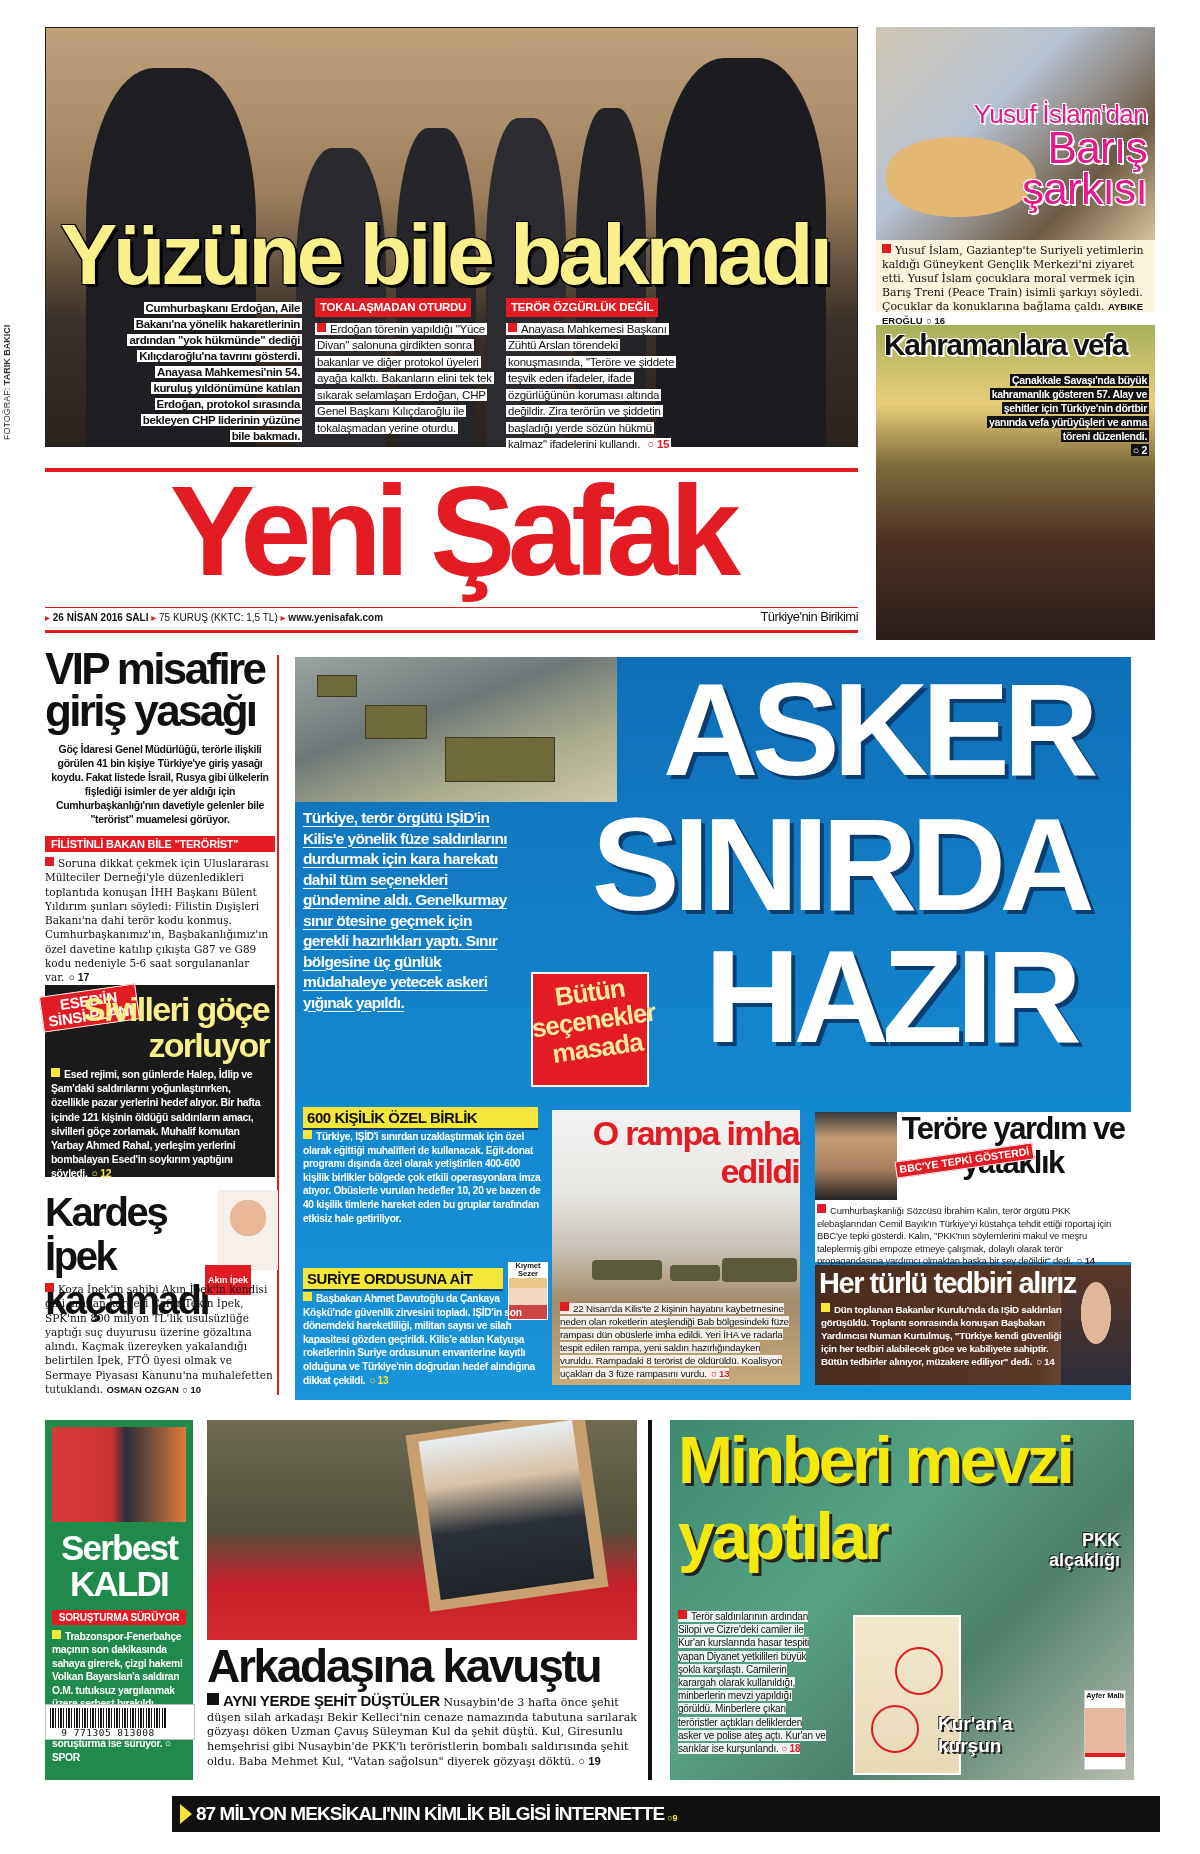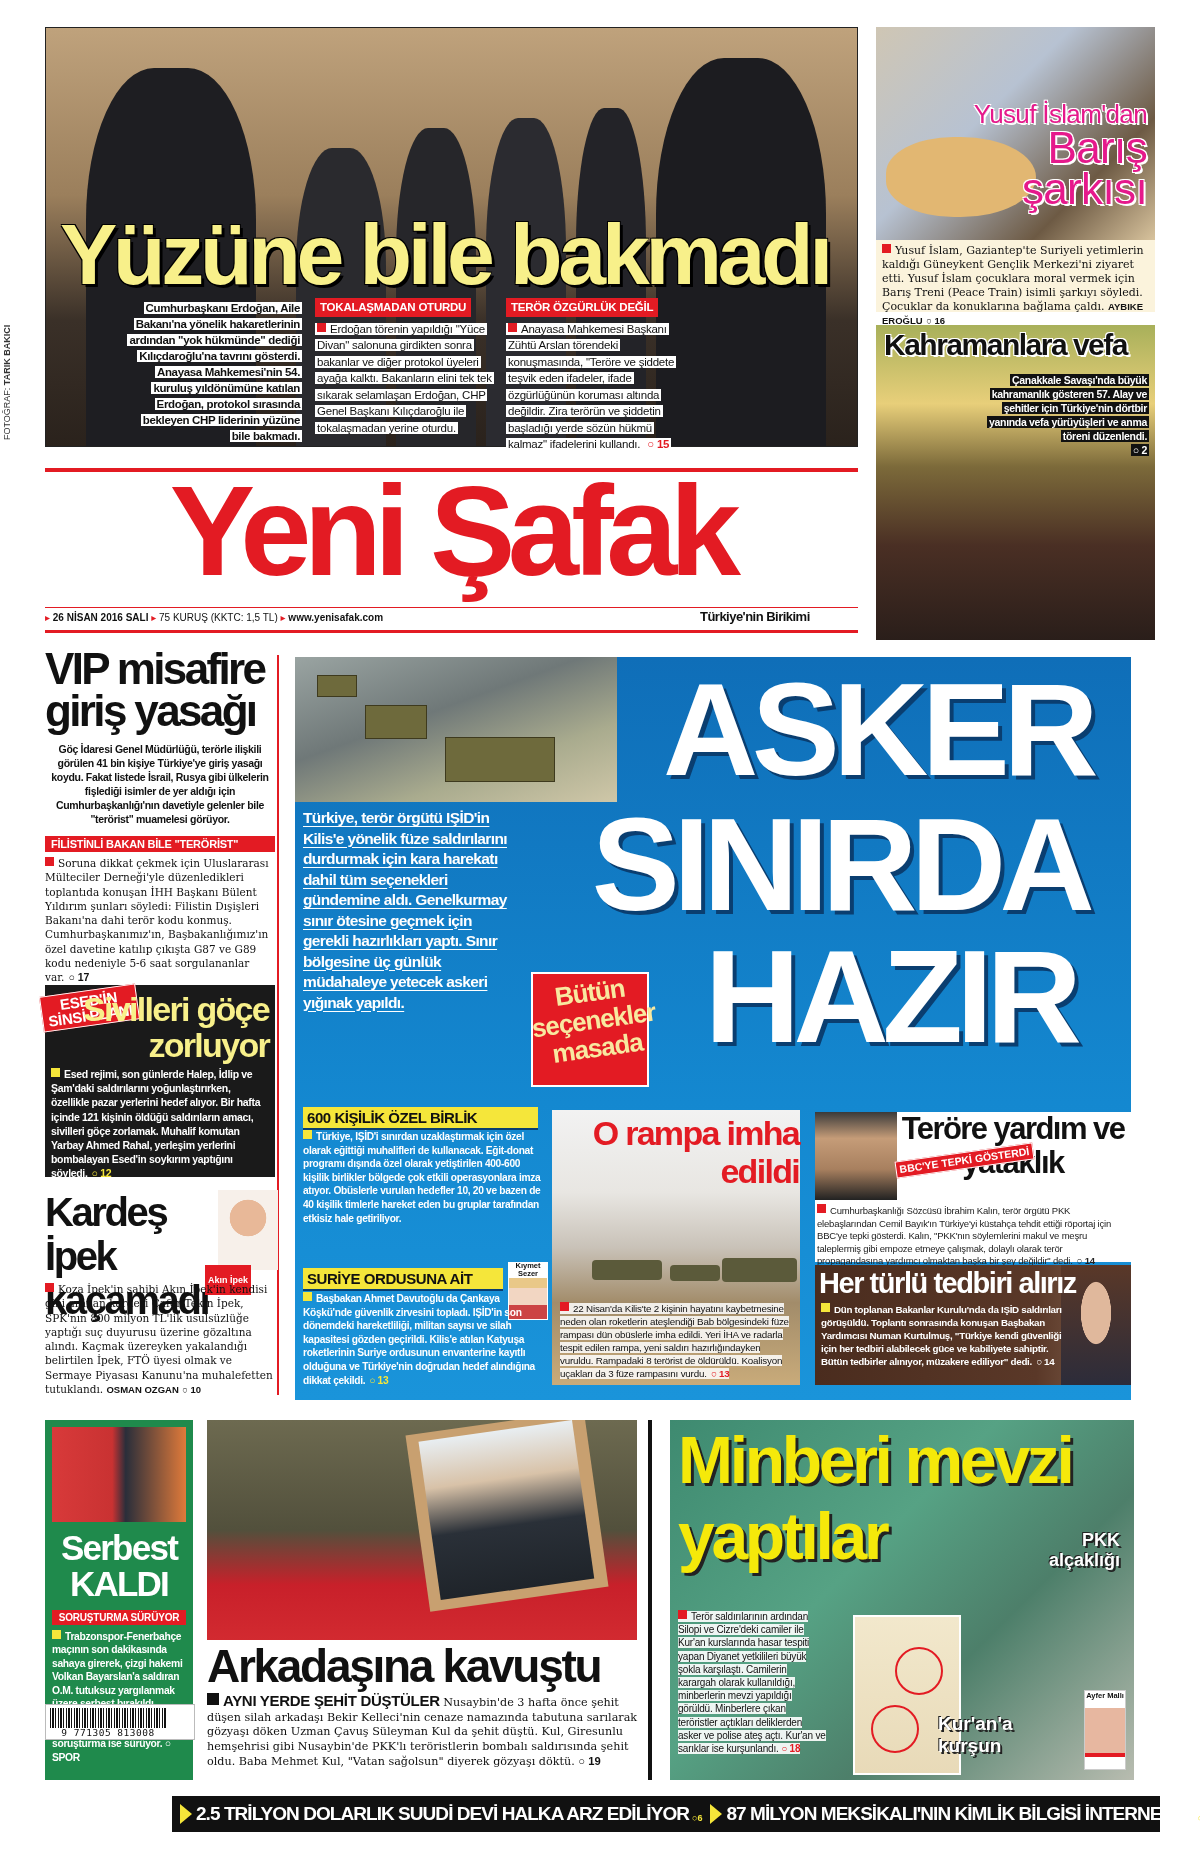--- a/index.html
+++ b/index.html
@@ -40,21 +40,21 @@
   #kahraman-title { position:absolute; left: 8px; top: 3px; font-size: 30px; color:#111; text-shadow: 2px 2px 0 #fff, -1px -1px 0 #fff, 1px -1px 0 #fff, -1px 1px 0 #fff; letter-spacing:-0.05em; font-weight:700; }
   #kahraman-desc { position:absolute; right: 6px; top: 48px; width: 170px; text-align: right; font-size: 10.5px; line-height: 14px; font-weight:700; color:#fff; letter-spacing:-0.03em; }
   #kahraman-desc span { background:#111; box-decoration-break: clone; -webkit-box-decoration-break: clone; padding: 0 2px; }
 
   
   #mast-top-rule { left: 45px; top: 468px; width: 813px; height: 4px; background: #e31b23; }
   #masthead { left: 45px; top: 468px; width: 813px; font-size: 128px; line-height: 125px; color: #e31b23; font-weight: 700; letter-spacing: -0.06em; text-align:center; }
   #mast-info { left: 45px; top: 612px; font-size: 10px; color: #111; }
   #mast-info b { font-weight: 700; }
   #mast-info .arr { color:#e31b23; }
-  #mast-slogan { left: 700px; top: 609px; width: 158px; font-size: 13px; font-weight: 700; letter-spacing:-0.04em; }
+  #mast-slogan { left: 700px; top: 609px; width: 158px; text-align: right; font-size: 13px; font-weight: 400; letter-spacing:-0.04em; }
   #mast-mid-rule { left: 45px; top: 607px; width: 813px; height: 1px; background: #e31b23; }
   #mast-bottom-rule { left: 45px; top: 630px; width: 813px; height: 3px; background: #e31b23; }
 
   
   #vip-title { left: 45px; top: 648px; width: 230px; font-size: 44px; line-height: 42px; font-weight: 700; letter-spacing: -0.06em; }
   #vip-lead { left: 45px; top: 742px; width: 230px; font-size: 10.5px; line-height: 14px; font-weight: 700; text-align: center; letter-spacing: -0.03em; }
   #vip-kicker { left: 45px; top: 836px; width: 230px; background:#e31b23; color:#fff; font-size: 11px; font-weight:700; padding:2px 6px; letter-spacing:-0.02em; }
   #vip-body { left: 45px; top: 856px; width: 230px; font-size: 10.5px; line-height: 14.3px; }
   #col-divider { left: 277px; top: 655px; width: 2px; height: 740px; background: #e31b23; }
 
@@ -292,21 +292,16 @@
   <div id="ayfer-label">Ayfer Mallı</div>
 </div>
 
 <div id="barcode" class="abs">
   <div id="barcode-lines"></div>
   <div id="barcode-num">9 771305 813008</div>
 </div>
 <div id="ticker" class="abs">
   <div class="tick-item">
     <span class="tri"></span>
-    <span>2.5 TRİLYON DOLARLIK SUUDİ DEVİ HALKA ARZ EDİLİYOR</span>
-    <span class="tick-ref">○6</span>
-  </div>
-  <div class="tick-item">
-    <span class="tri"></span>
     <span>87 MİLYON MEKSİKALI'NIN KİMLİK BİLGİSİ İNTERNETTE</span>
     <span class="tick-ref">○9</span>
   </div>
 </div>
 
 </body></html>

